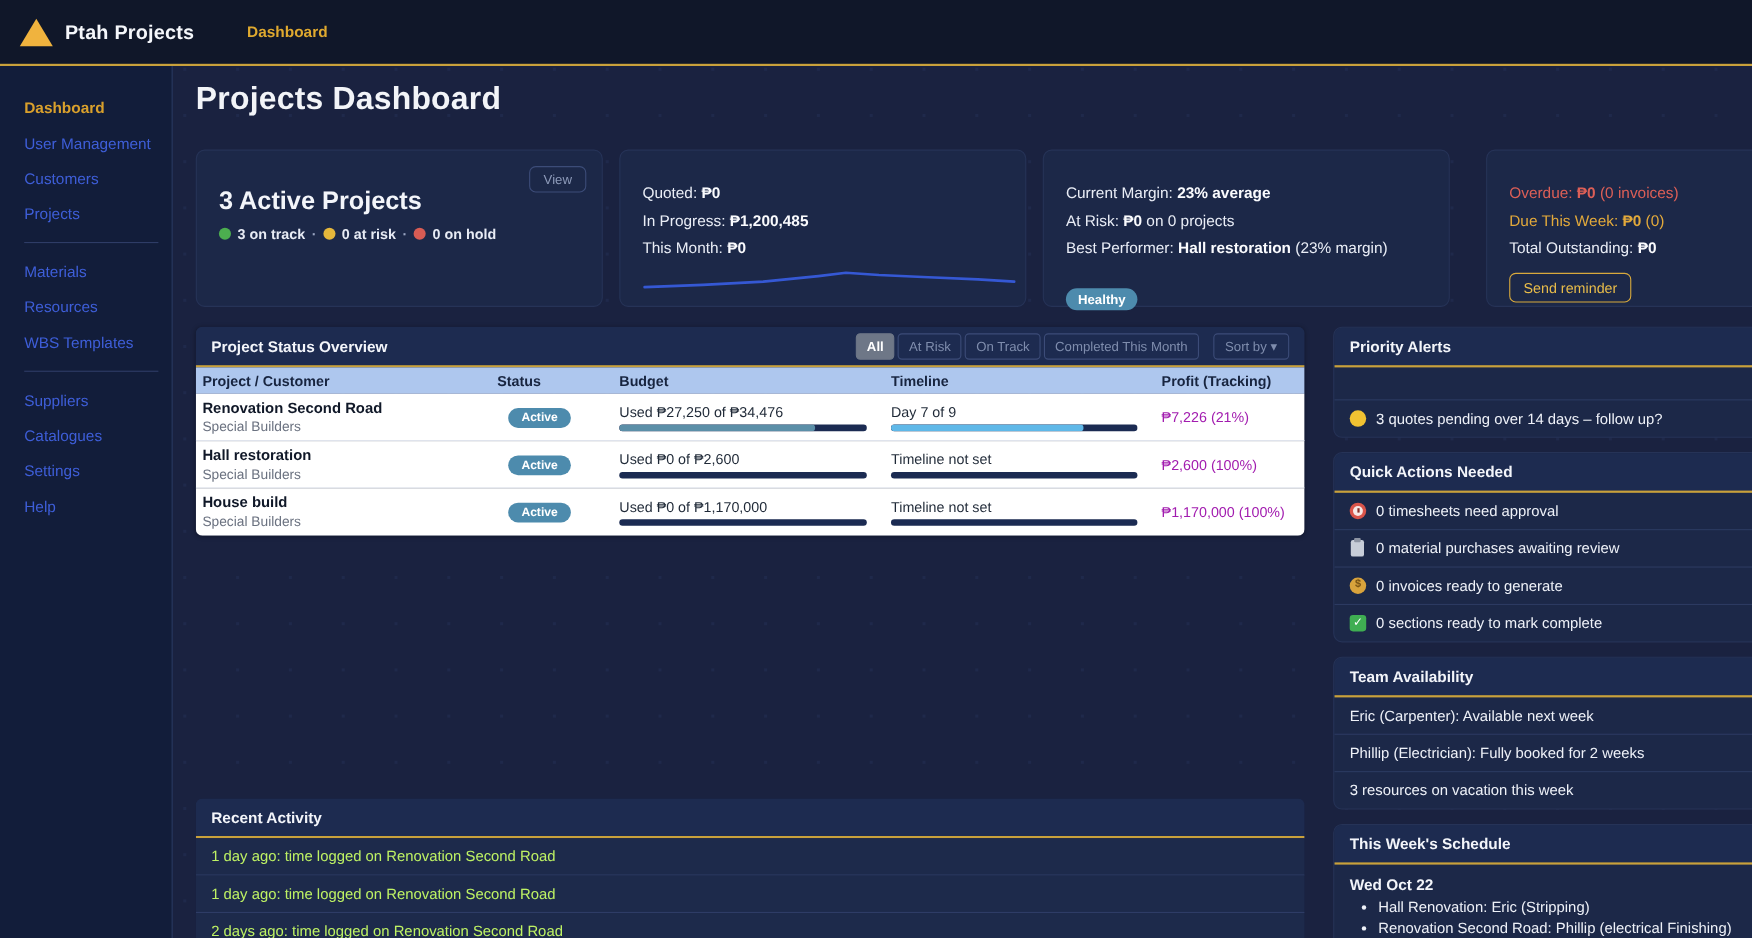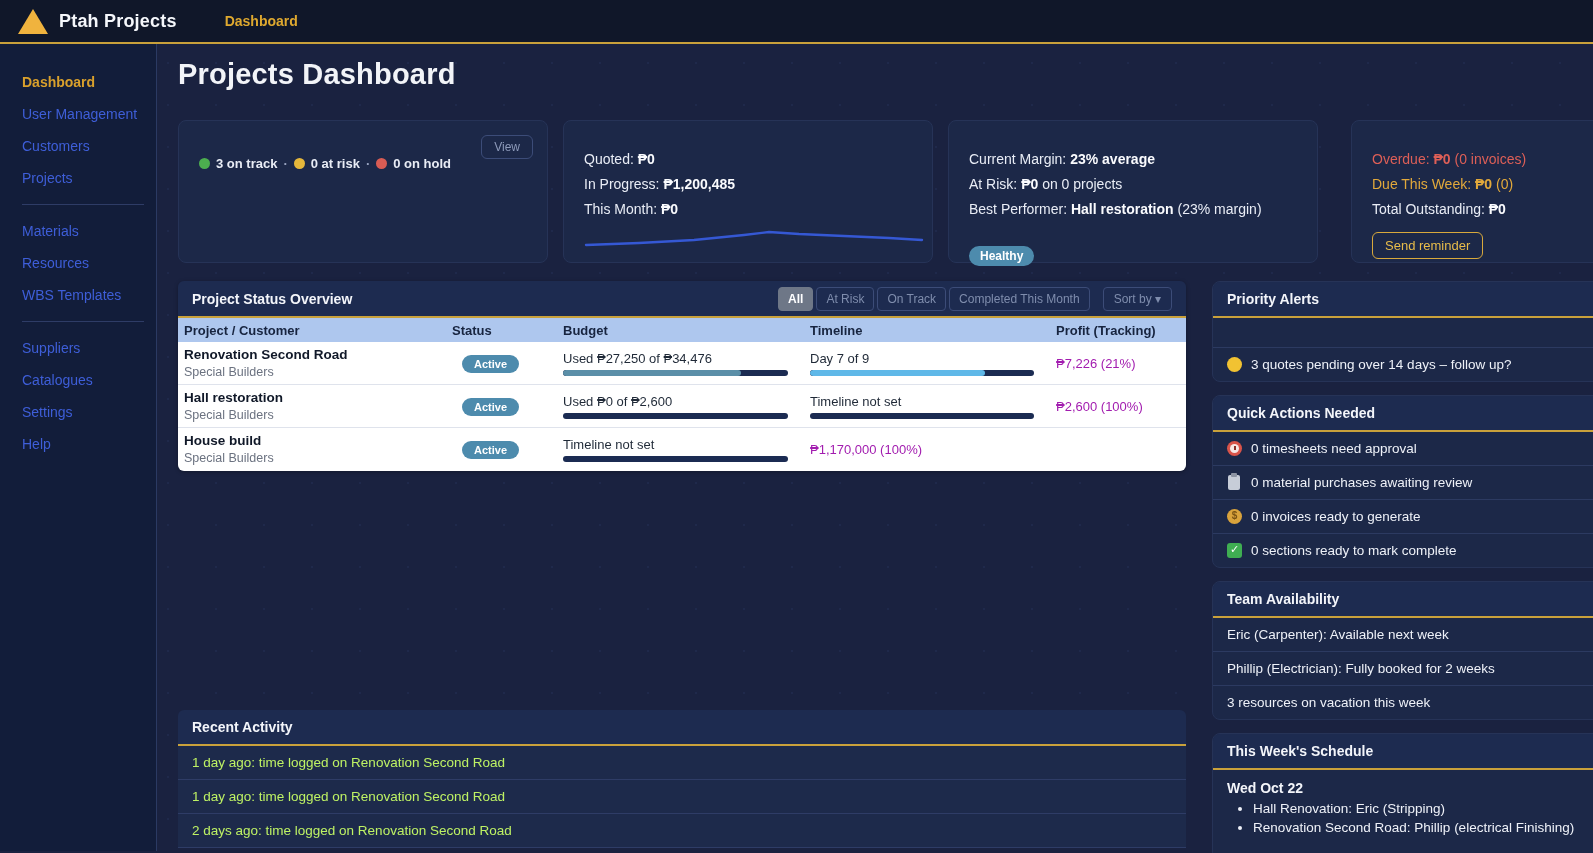--- a/index.html
+++ b/index.html
@@ -6,21 +6,21 @@
   html,body { width:1593px; height:853px; overflow:hidden; }
   body {
     font-family:"Liberation Sans","DejaVu Sans",sans-serif;
     background:#1a2240;
     background-image:radial-gradient(#1f294b 1.5px, transparent 1.6px);
     background-size:48px 42px;
     color:#eef1f8;
   }
   
   .topnav {
-    height:44px; background:#101729; display:flex; align-items:center;
+    height:60px; background:#101729; display:flex; align-items:center;
     padding:0 18px; border-bottom:2px solid #c9a13b;
   }
   .logo-triangle {
     width:0; height:0; border-left:15px solid transparent;
     border-right:15px solid transparent; border-bottom:25px solid #f0b33e;
     margin-right:11px;
   }
   .brand { font-size:18px; font-weight:700; color:#f5f7fb; letter-spacing:.2px; }
   .topnav-link { margin-left:48px; font-size:14px; font-weight:600; color:#dfa92f; cursor:pointer; }
 
@@ -184,20 +184,21 @@
     <div class="side-item">Help</div>
   </div>
 
   <div class="main">
     <div class="page-title">Projects Dashboard</div>
 
     <div class="stats-row">
 
       <div class="stat-card">
         <button class="view-btn">View</button>
+        <div class="active-count">3 Active Projects</div>
         <div class="dots-row">
           <span class="dot green"></span>
           <span>3 on track</span>
           <span class="dot-sep">·</span>
           <span class="dot yellow"></span>
           <span>0 at risk</span>
           <span class="dot-sep">·</span>
           <span class="dot red"></span>
           <span>0 on hold</span>
         </div>
@@ -323,20 +324,26 @@
             <div class="cell-profit">₱2,600 (100%)</div>
           </div>
 
           <div class="t-row">
             <div class="cell-name">
               <div class="proj-name">House build</div>
               <div class="proj-cust">Special Builders</div>
             </div>
             <div><span class="status-pill">Active</span></div>
             <div class="bar-cell">
+              <div class="bar-label">Used ₱0 of ₱1,170,000</div>
+              <div class="bar-track">
+                <div class="bar-fill budget" style="width: 0%;"></div>
+              </div>
+            </div>
+            <div class="bar-cell">
               <div class="bar-label">Timeline not set</div>
               <div class="bar-track">
                 <div class="bar-fill timeline" style="width: 0%;"></div>
               </div>
             </div>
             <div class="cell-profit">₱1,170,000 (100%)</div>
           </div>
         </div>
 
         <div class="recent-card">

